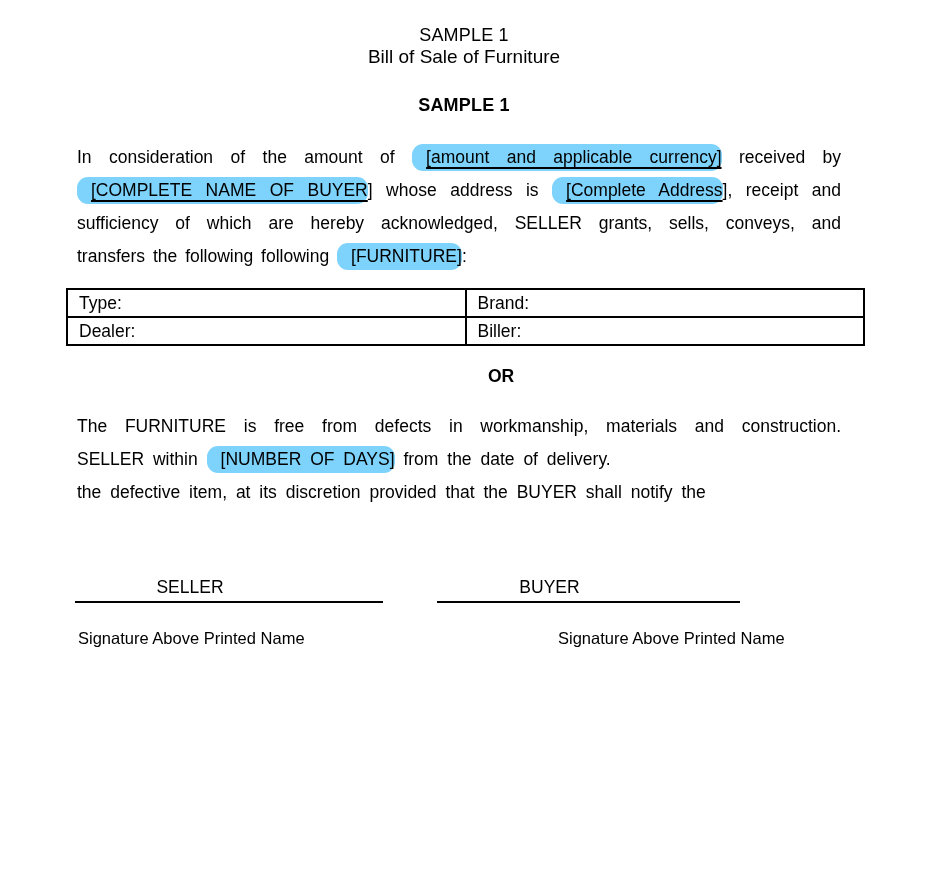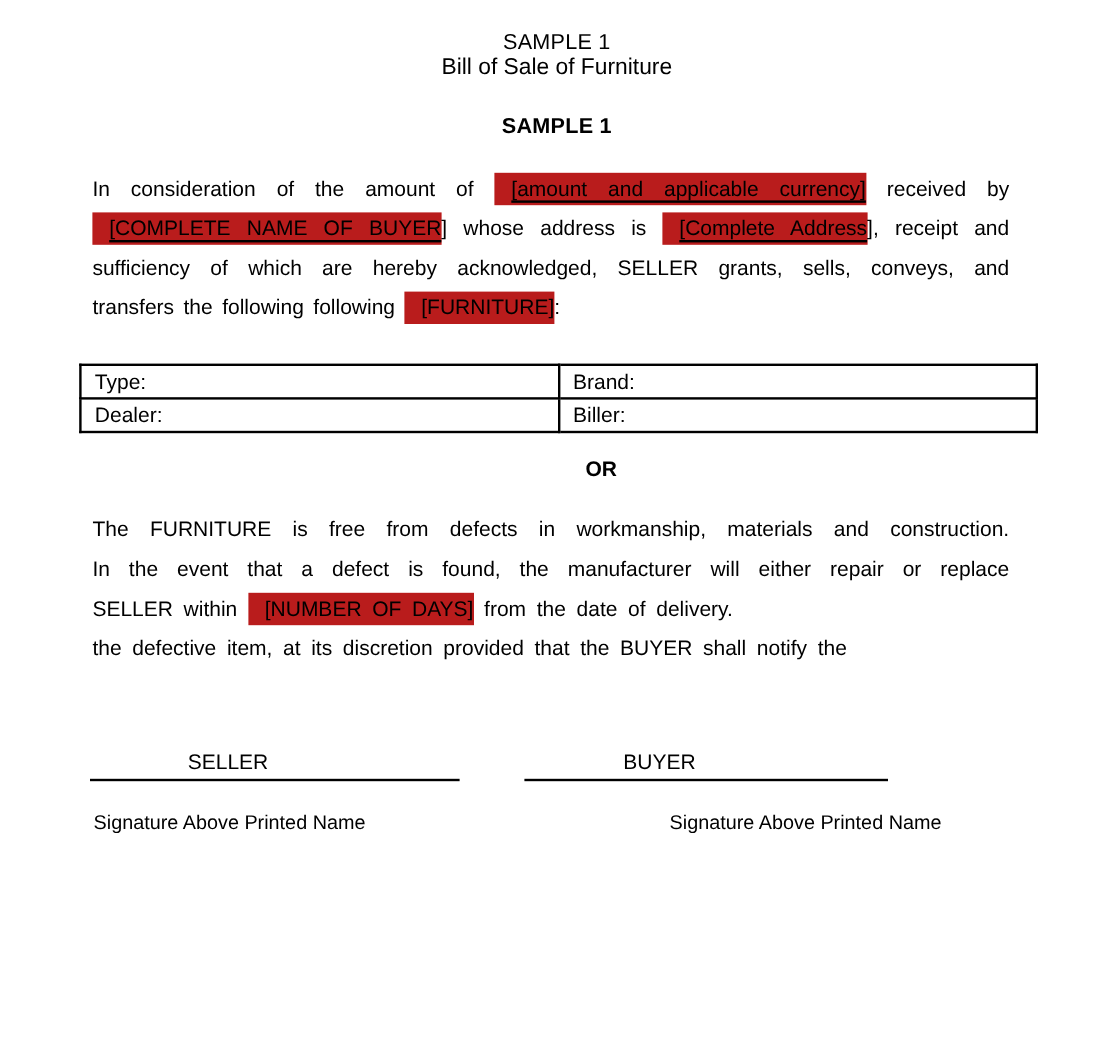--- a/index.html
+++ b/index.html
@@ -46,31 +46,32 @@
   .para.warranty { margin-top: 22px; }
   .line {
     line-height: 33px;
     white-space: pre-wrap;
   }
   .line.just {
     text-align: justify;
     text-align-last: justify;
   }
   .hl {
-    background: #b91c1c;
+    background: #7dd3fc;
     padding: 3px 0 4px 14px;
+    border-radius: 11px;
   }
   .ul {
     text-decoration: underline;
     text-decoration-thickness: 1.5px;
     text-underline-offset: 4px;
   }
   table.f-table {
     border-collapse: collapse;
-    margin-top: 30px;
+    margin-top: 15px;
     margin-left: 66px;
     width: 799px;
     table-layout: fixed;
   }
   table.f-table td {
     border: 2px solid #000000;
     width: 50%;
     height: 26px;
     padding: 0 4px 0 11px;
     font-size: 17.5px;
@@ -145,21 +146,20 @@
       <td>Biller:</td>
     </tr>
   </tbody>
     </table>
 
 
   <div class="or-heading">OR</div>
 
   <div class="para warranty">
       <div class="line just"><span class="">The FURNITURE is free from defects in workmanship, materials and construction.</span></div>
-      <div class="line just"><span class="">In the event that a defect is found, the manufacturer will either repair or replace</span></div>
       <div class="line" style="word-spacing: 4px;"><span class="">SELLER within </span><span class="hl">[NUMBER OF DAYS]</span><span class=""> from the date of delivery.</span></div>
       <div class="line" style="word-spacing: 4px;"><span class="">the defective item, at its discretion provided that the BUYER shall notify the</span></div>
     </div>
 
   <div class="sig-row">
     <div class="sig-line seller">
       <span>SELLER</span>
     </div>
     <div class="sig-line buyer">
       <span>BUYER</span>

